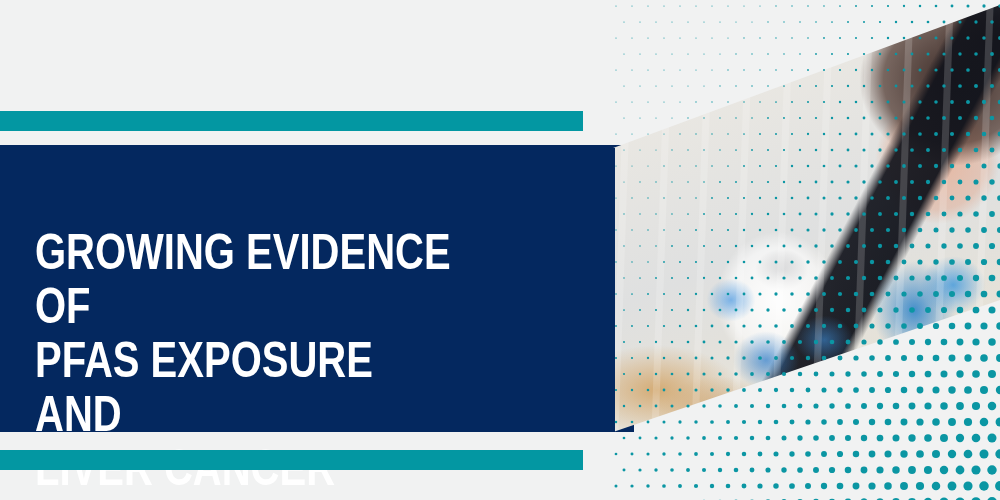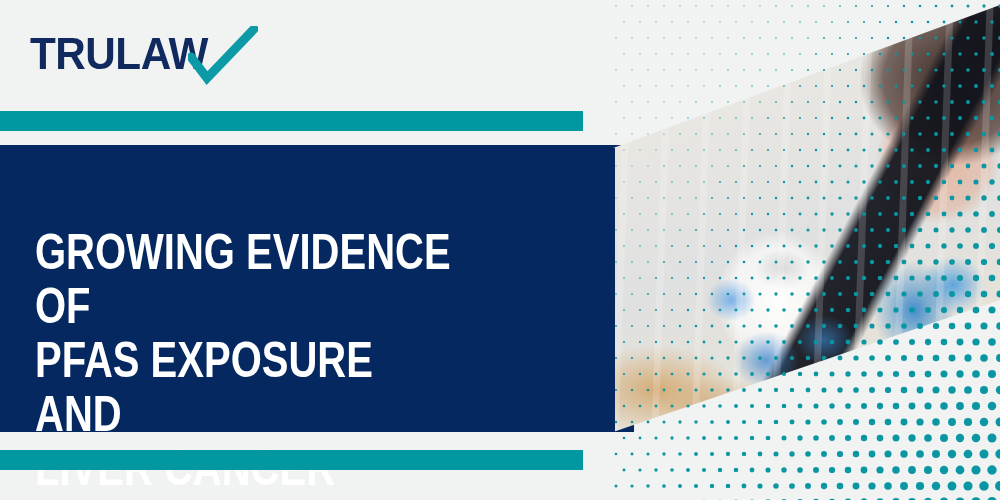--- a/index.html
+++ b/index.html
@@ -166,26 +166,20 @@
     width: 390px;
     height: 500px;
     pointer-events: none;
   }
 </style>
 </head>
 <body>
 
 <div id="banner">
 
-  <div id="logo">
-    <div id="logo-wordmark">TRULAW</div>
-    <svg id="logo-check" viewBox="0 0 70 60" aria-hidden="true">
-      <path d="M3 31 L19 52 L66 3" fill="none" stroke="#0b9aa6" stroke-width="9" stroke-linecap="round" stroke-linejoin="miter"></path>
-    </svg>
-  </div>
 
   <div class="teal-bar" id="teal-bar-top"></div>
 
   <div id="headline-block">
     <h1 id="headline">GROWING EVIDENCE OF
 PFAS EXPOSURE AND
 LIVER CANCER</h1>
   </div>
 
   <div class="teal-bar" id="teal-bar-bottom"></div>

